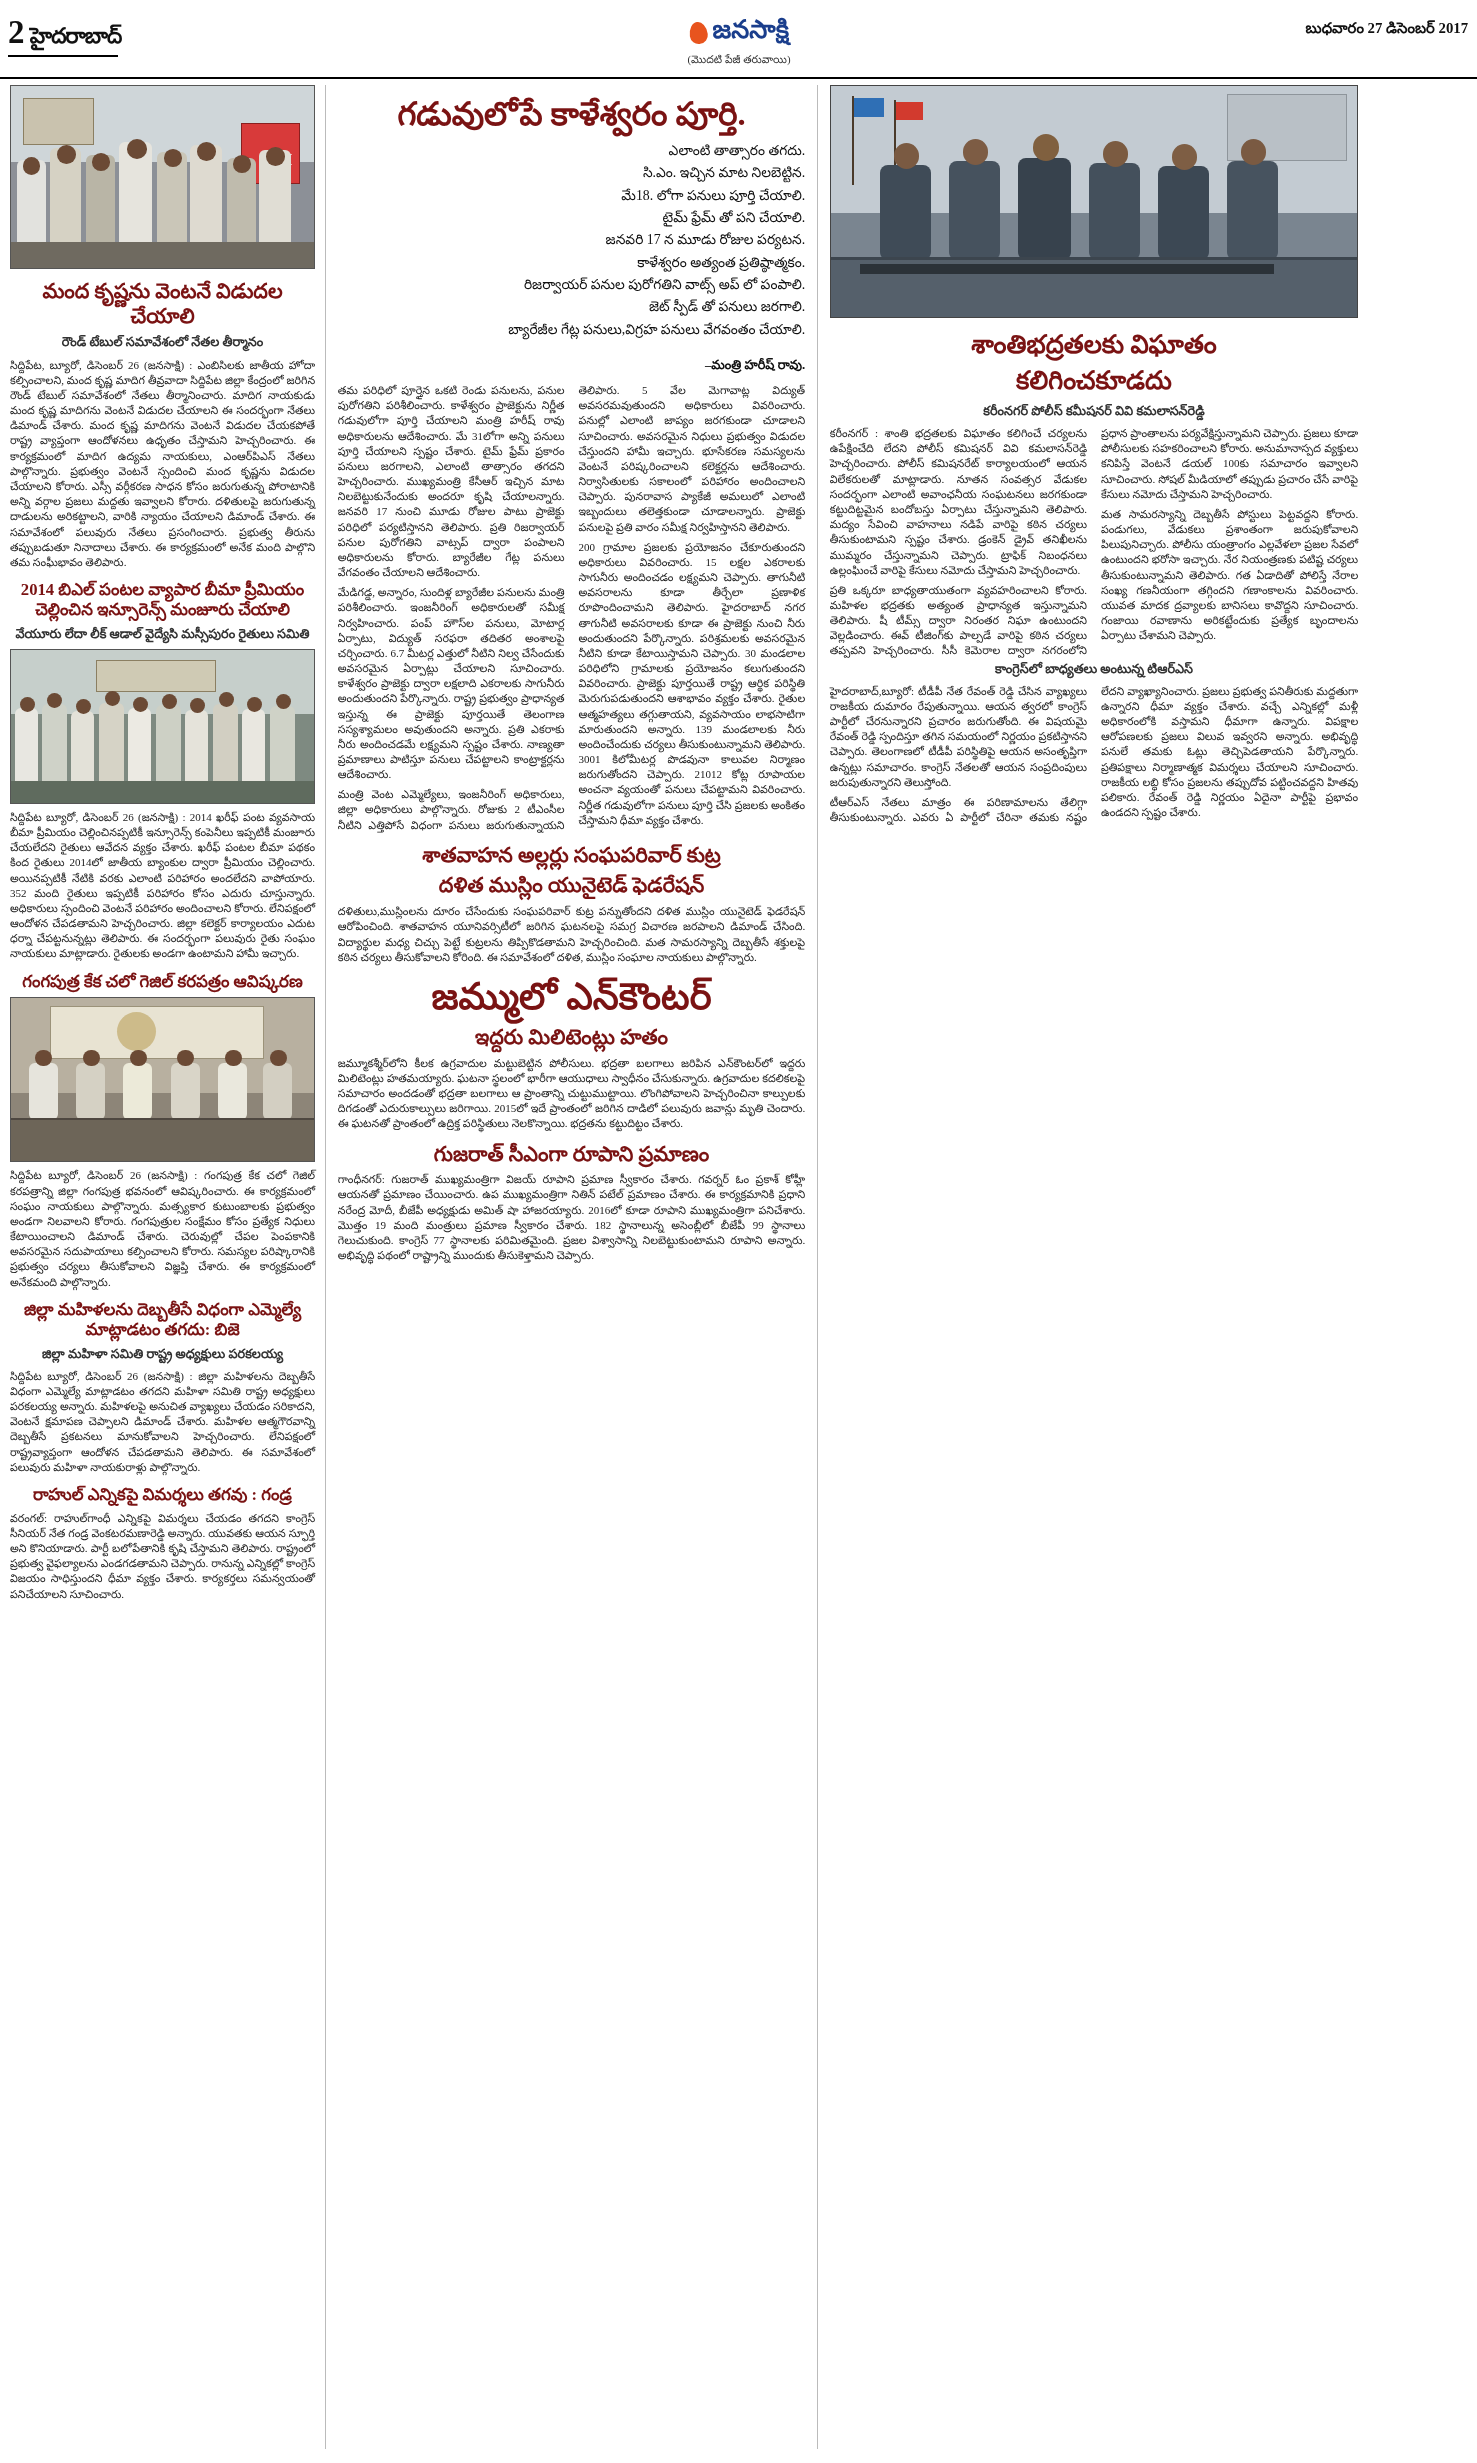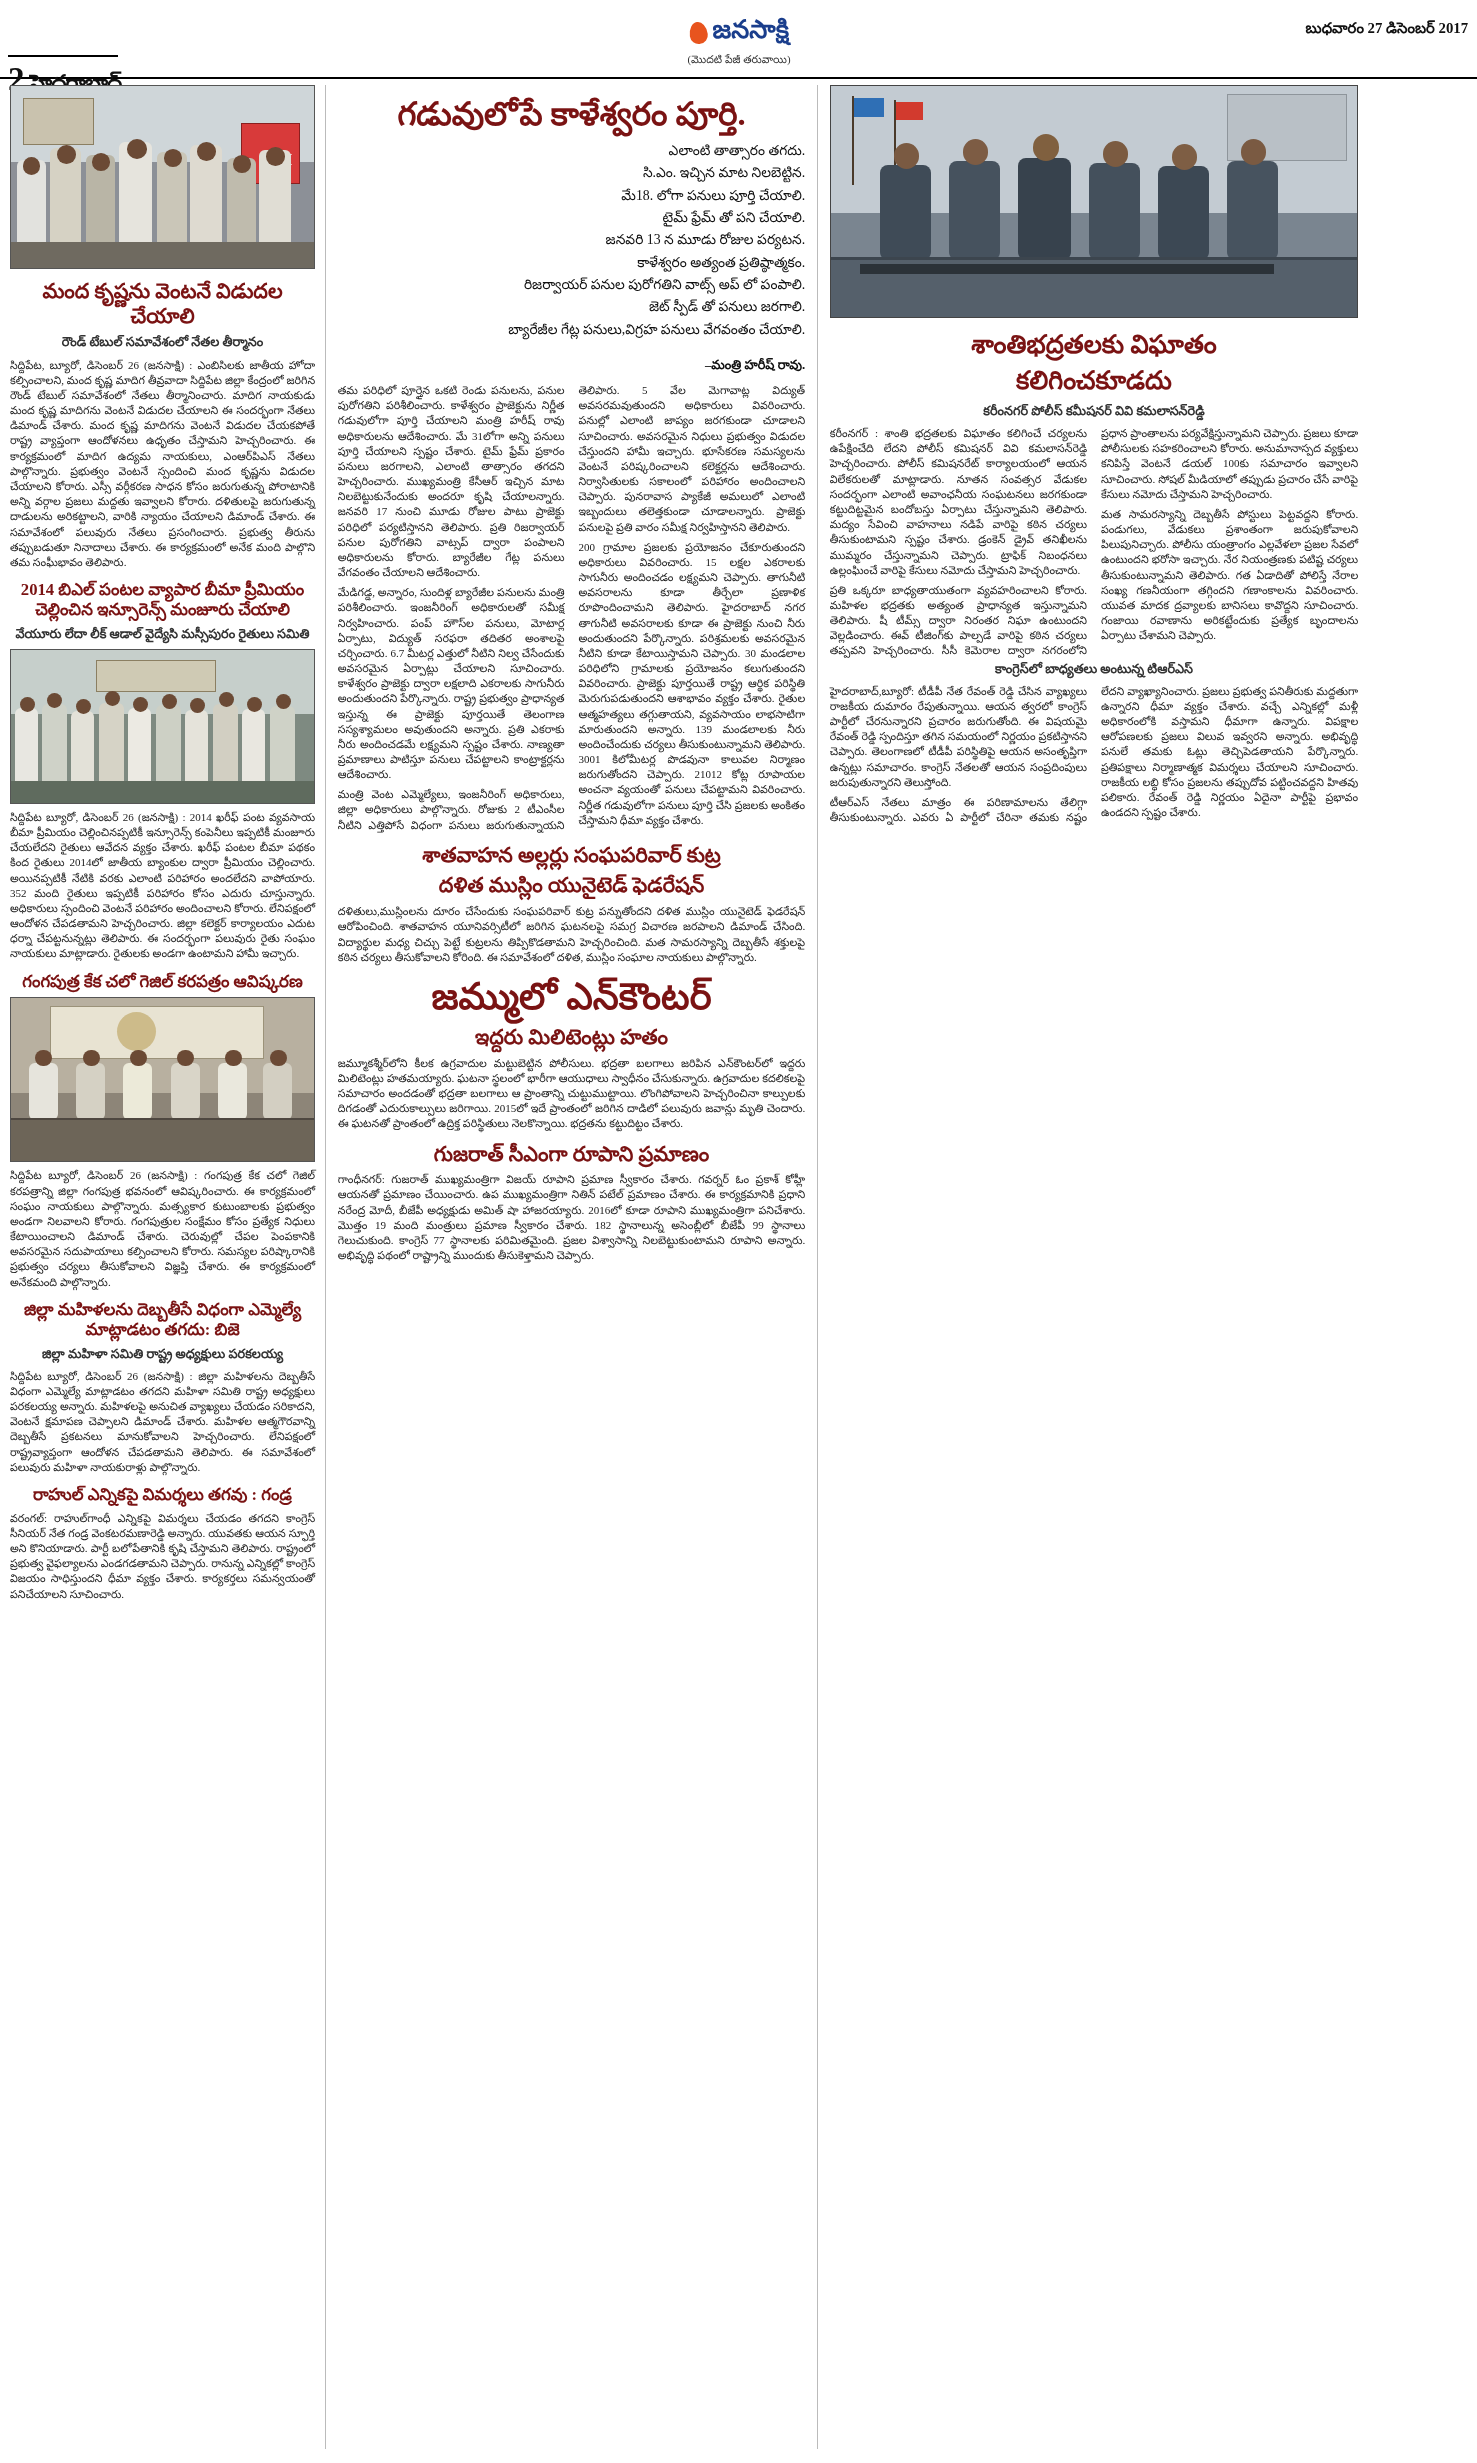--- a/index.html
+++ b/index.html
@@ -12,21 +12,21 @@
   }
   .page{position:relative;width:1478px;height:2464px;box-sizing:border-box;padding:0;}
 
   
   .masthead{
     position:relative;height:77px;border-bottom:2px solid #000;
     display:flex;align-items:flex-start;
   }
   .folio{
     position:absolute;left:7.9px;top:13.8px;
-    font-size:29.6px;font-weight:bold;letter-spacing:-1px;margin-top:47px;
+    font-size:29.6px;font-weight:bold;letter-spacing:-1px;
   }
   .folio .num{font-size:33px;}
   .folio .city{font-size:21.7px;}
   .folio-rule{position:absolute;left:7.9px;top:55px;width:110px;border-top:2px solid #000;}
   .nameplate{
     position:absolute;left:50%;top:15px;transform:translateX(-50%);
     text-align:center;
   }
   .nameplate .brand{
     font-size:25.6px;font-weight:bold;color:#1a3e8c;letter-spacing:0;
@@ -222,21 +222,21 @@
 
     <div class="col col2">
 
       <div class="hl hl-xl">గడువులోపే కాళేశ్వరం పూర్తి.</div>
 
       <div class="centerlines">
         <div>ఎలాంటి తాత్సారం తగదు.</div>
         <div>సి.ఎం. ఇచ్చిన మాట నిలబెట్టిన.</div>
         <div>మే18. లోగా పనులు పూర్తి చేయాలి.</div>
         <div>టైమ్ ఫ్రేమ్ తో పని చేయాలి.</div>
-        <div>జనవరి 13 న మూడు రోజుల పర్యటన.</div>
+        <div>జనవరి 17 న మూడు రోజుల పర్యటన.</div>
         <div>కాళేశ్వరం అత్యంత ప్రతిష్ఠాత్మకం.</div>
         <div>రిజర్వాయర్ పనుల పురోగతిని వాట్స్ అప్ లో పంపాలి.</div>
         <div>జెట్ స్పీడ్ తో పనులు జరగాలి.</div>
         <div>బ్యారేజీల గేట్ల పనులు,విగ్రహ పనులు వేగవంతం చేయాలి.</div>
       </div>
       <div class="dash-attr">–మంత్రి హరీష్ రావు.</div>
 
       <div class="body" style="margin-top:7.9px;column-count:2;column-gap:13.8px;column-rule:0;">
         <p>తమ పరిధిలో పూర్తైన ఒకటి రెండు పనులను, పనుల పురోగతిని పరిశీలించారు. కాళేశ్వరం ప్రాజెక్టును నిర్ణీత గడువులోగా పూర్తి చేయాలని మంత్రి హరీష్ రావు అధికారులను ఆదేశించారు. మే 31లోగా అన్ని పనులు పూర్తి చేయాలని స్పష్టం చేశారు. టైమ్ ఫ్రేమ్ ప్రకారం పనులు జరగాలని, ఎలాంటి తాత్సారం తగదని హెచ్చరించారు. ముఖ్యమంత్రి కేసీఆర్ ఇచ్చిన మాట నిలబెట్టుకునేందుకు అందరూ కృషి చేయాలన్నారు. జనవరి 17 నుంచి మూడు రోజుల పాటు ప్రాజెక్టు పరిధిలో పర్యటిస్తానని తెలిపారు. ప్రతి రిజర్వాయర్ పనుల పురోగతిని వాట్సప్ ద్వారా పంపాలని అధికారులను కోరారు. బ్యారేజీల గేట్ల పనులు వేగవంతం చేయాలని ఆదేశించారు.</p>
         <p>మేడిగడ్డ, అన్నారం, సుందిళ్ల బ్యారేజీల పనులను మంత్రి పరిశీలించారు. ఇంజనీరింగ్ అధికారులతో సమీక్ష నిర్వహించారు. పంప్ హౌస్‌ల పనులు, మోటార్ల ఏర్పాటు, విద్యుత్ సరఫరా తదితర అంశాలపై చర్చించారు. 6.7 మీటర్ల ఎత్తులో నీటిని నిల్వ చేసేందుకు అవసరమైన ఏర్పాట్లు చేయాలని సూచించారు. కాళేశ్వరం ప్రాజెక్టు ద్వారా లక్షలాది ఎకరాలకు సాగునీరు అందుతుందని పేర్కొన్నారు. రాష్ట్ర ప్రభుత్వం ప్రాధాన్యత ఇస్తున్న ఈ ప్రాజెక్టు పూర్తయితే తెలంగాణ సస్యశ్యామలం అవుతుందని అన్నారు. ప్రతి ఎకరాకు నీరు అందించడమే లక్ష్యమని స్పష్టం చేశారు. నాణ్యతా ప్రమాణాలు పాటిస్తూ పనులు చేపట్టాలని కాంట్రాక్టర్లను ఆదేశించారు.</p>

